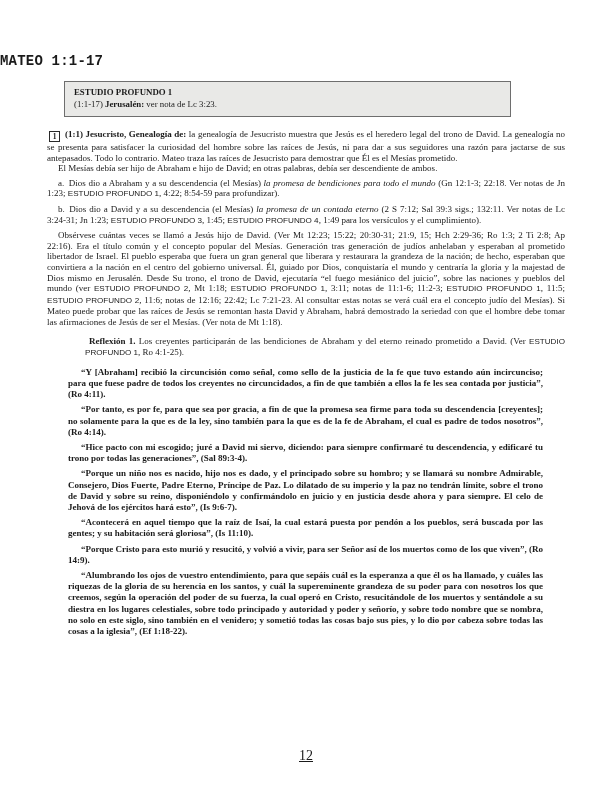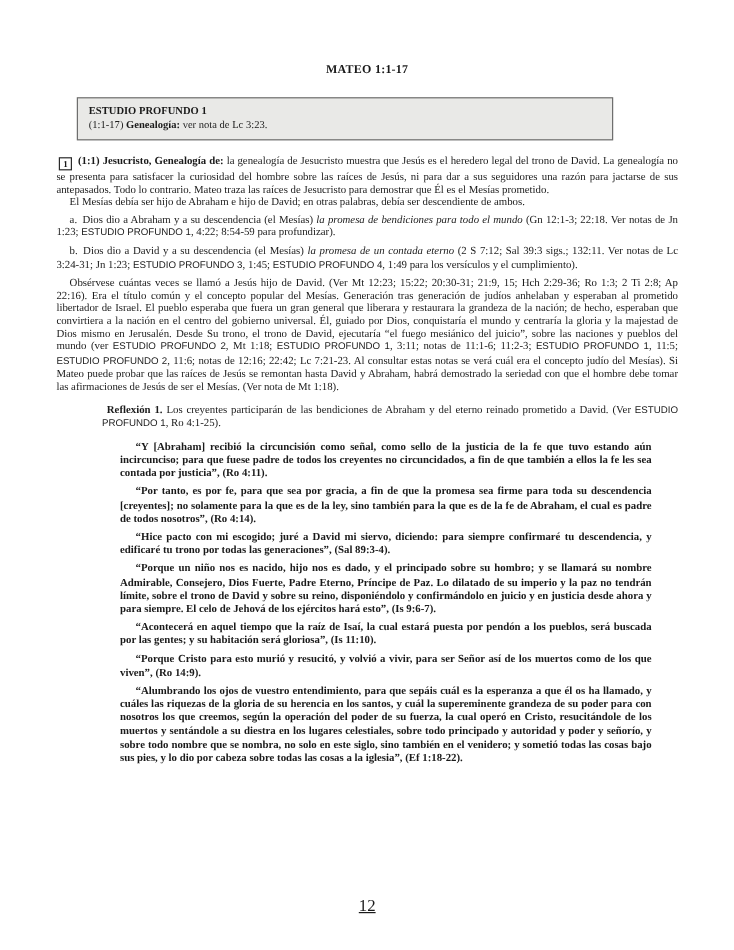--- a/index.html
+++ b/index.html
@@ -6,37 +6,37 @@
   .page{
     position:relative;
     width:612px;height:792px;
     background:#ffffff;
     color:var(--text,#1a1a1a);
     font-family:"Liberation Serif",serif;
     overflow:hidden;
   }
   .header{
     position:absolute;top:53px;left:0;right:0;
-    text-align:center;font-weight:bold;font-size:10px;letter-spacing:.2px;
+    text-align:left;font-weight:bold;font-size:14px;letter-spacing:.2px;font-family:Liberation Mono, monospace;
   }
   .content{position:absolute;left:47px;top:81px;width:518px;}
   .studybox{
     margin:0 0 12px 17px;width:427px;
     border:1px solid var(--box-border,#6e6e6e);
     background:var(--box-bg,#e9e9e7);
     padding:5px 9px 6px 9px;
   }
   .studybox .title{font-weight:bold;font-size:8.8px;line-height:11.5px;text-align:left;text-indent:0;}
   .studybox .note{font-size:8.8px;line-height:11.5px;text-align:left;text-indent:0;}
   p{margin:0;font-size:9px;line-height:10.6px;text-align:justify;}
   p.body{text-indent:11px;}
   p.noind{text-indent:0;}
   p.reflexion{margin-left:38px;text-indent:4px;}
   p.quote{
-    margin-left:53px;margin-right:22px;
+    margin-left:21px;margin-right:22px;
     text-indent:13px;font-weight:bold;line-height:11.2px;
   }
   p.g1{margin-top:4px;}
   p.g2{margin-top:8px;}
   .b{font-weight:bold;}
   .i{font-style:italic;}
   .sc{font-family:"Liberation Sans",sans-serif;font-size:8.1px;}
   .marker{
     display:inline-block;width:9px;height:9.5px;
     border:1px solid #2a2a2a;
@@ -51,21 +51,21 @@
 </style>
 </head>
 <body>
 
 <div class="page">
   <div class="header">MATEO 1:1-17</div>
 
   <div class="content">
     <div class="studybox">
       <p class="title">ESTUDIO PROFUNDO 1</p>
-      <p class="note"><span>(1:1-17) </span><span class="b">Genealogía:</span><span> ver nota de Lc 3:23.</span></p>
+      <p class="note"><span>(1:1-17) </span><span class="b">Jerusalén:</span><span> ver nota de Lc 3:23.</span></p>
     </div>
     <div id="body-text">
         <p class="body g0 noind"><span class="marker">1</span><span class="b">(1:1) Jesucristo, Genealogía de: </span><span>la genealogía de Jesucristo muestra que Jesús es el heredero legal del trono de David. La genealogía no se presenta para satisfacer la curiosidad del hombre sobre las raíces de Jesús, ni para dar a sus seguidores una razón para jactarse de sus antepasados. Todo lo contrario. Mateo traza las raíces de Jesucristo para demostrar que Él es el Mesías prometido.</span></p>
         <p class="body g0"><span>El Mesías debía ser hijo de Abraham e hijo de David; en otras palabras, debía ser descendiente de ambos.</span></p>
         <p class="body g1"><span>a. Dios dio a Abraham y a su descendencia (el Mesías) </span><span class="i">la promesa de bendiciones para todo el mundo</span><span> (Gn 12:1-3; 22:18. Ver notas de Jn 1:23; </span><span class="sc">ESTUDIO PROFUNDO 1</span><span>, 4:22; 8:54-59 para profundizar).</span></p>
         <p class="body g1"><span>b. Dios dio a David y a su descendencia (el Mesías) </span><span class="i">la promesa de un contada eterno</span><span> (2 S 7:12; Sal 39:3 sigs.; 132:11. Ver notas de Lc 3:24-31; Jn 1:23; </span><span class="sc">ESTUDIO PROFUNDO 3</span><span>, 1:45; </span><span class="sc">ESTUDIO PROFUNDO 4</span><span>, 1:49 para los versículos y el cumplimiento).</span></p>
         <p class="body g1"><span>Obsérvese cuántas veces se llamó a Jesús hijo de David. (Ver Mt 12:23; 15:22; 20:30-31; 21:9, 15; Hch 2:29-36; Ro 1:3; 2 Ti 2:8; Ap 22:16). Era el título común y el concepto popular del Mesías. Generación tras generación de judíos anhelaban y esperaban al prometido libertador de Israel. El pueblo esperaba que fuera un gran general que liberara y restaurara la grandeza de la nación; de hecho, esperaban que convirtiera a la nación en el centro del gobierno universal. Él, guiado por Dios, conquistaría el mundo y centraría la gloria y la majestad de Dios mismo en Jerusalén. Desde Su trono, el trono de David, ejecutaría “el fuego mesiánico del juicio”, sobre las naciones y pueblos del mundo (ver </span><span class="sc">ESTUDIO PROFUNDO 2</span><span>, Mt 1:18; </span><span class="sc">ESTUDIO PROFUNDO 1</span><span>, 3:11; notas de 11:1-6; 11:2-3; </span><span class="sc">ESTUDIO PROFUNDO 1</span><span>, 11:5; </span><span class="sc">ESTUDIO PROFUNDO 2</span><span>, 11:6; notas de 12:16; 22:42; Lc 7:21-23. Al consultar estas notas se verá cuál era el concepto judío del Mesías). Si Mateo puede probar que las raíces de Jesús se remontan hasta David y Abraham, habrá demostrado la seriedad con que el hombre debe tomar las afirmaciones de Jesús de ser el Mesías. (Ver nota de Mt 1:18).</span></p>
         <p class="reflexion g2"><span class="b">Reflexión 1.</span><span> Los creyentes participarán de las bendiciones de Abraham y del eterno reinado prometido a David. (Ver </span><span class="sc">ESTUDIO PROFUNDO 1</span><span>, Ro 4:1-25).</span></p>
         <p class="quote g2"><span>“Y [Abraham] recibió la circuncisión como señal, como sello de la justicia de la fe que tuvo estando aún incircunciso; para que fuese padre de todos los creyentes no circuncidados, a fin de que también a ellos la fe les sea contada por justicia”, (Ro 4:11).</span></p>
         <p class="quote g1"><span>“Por tanto, es por fe, para que sea por gracia, a fin de que la promesa sea firme para toda su descendencia [creyentes]; no solamente para la que es de la ley, sino también para la que es de la fe de Abraham, el cual es padre de todos nosotros”, (Ro 4:14).</span></p>

